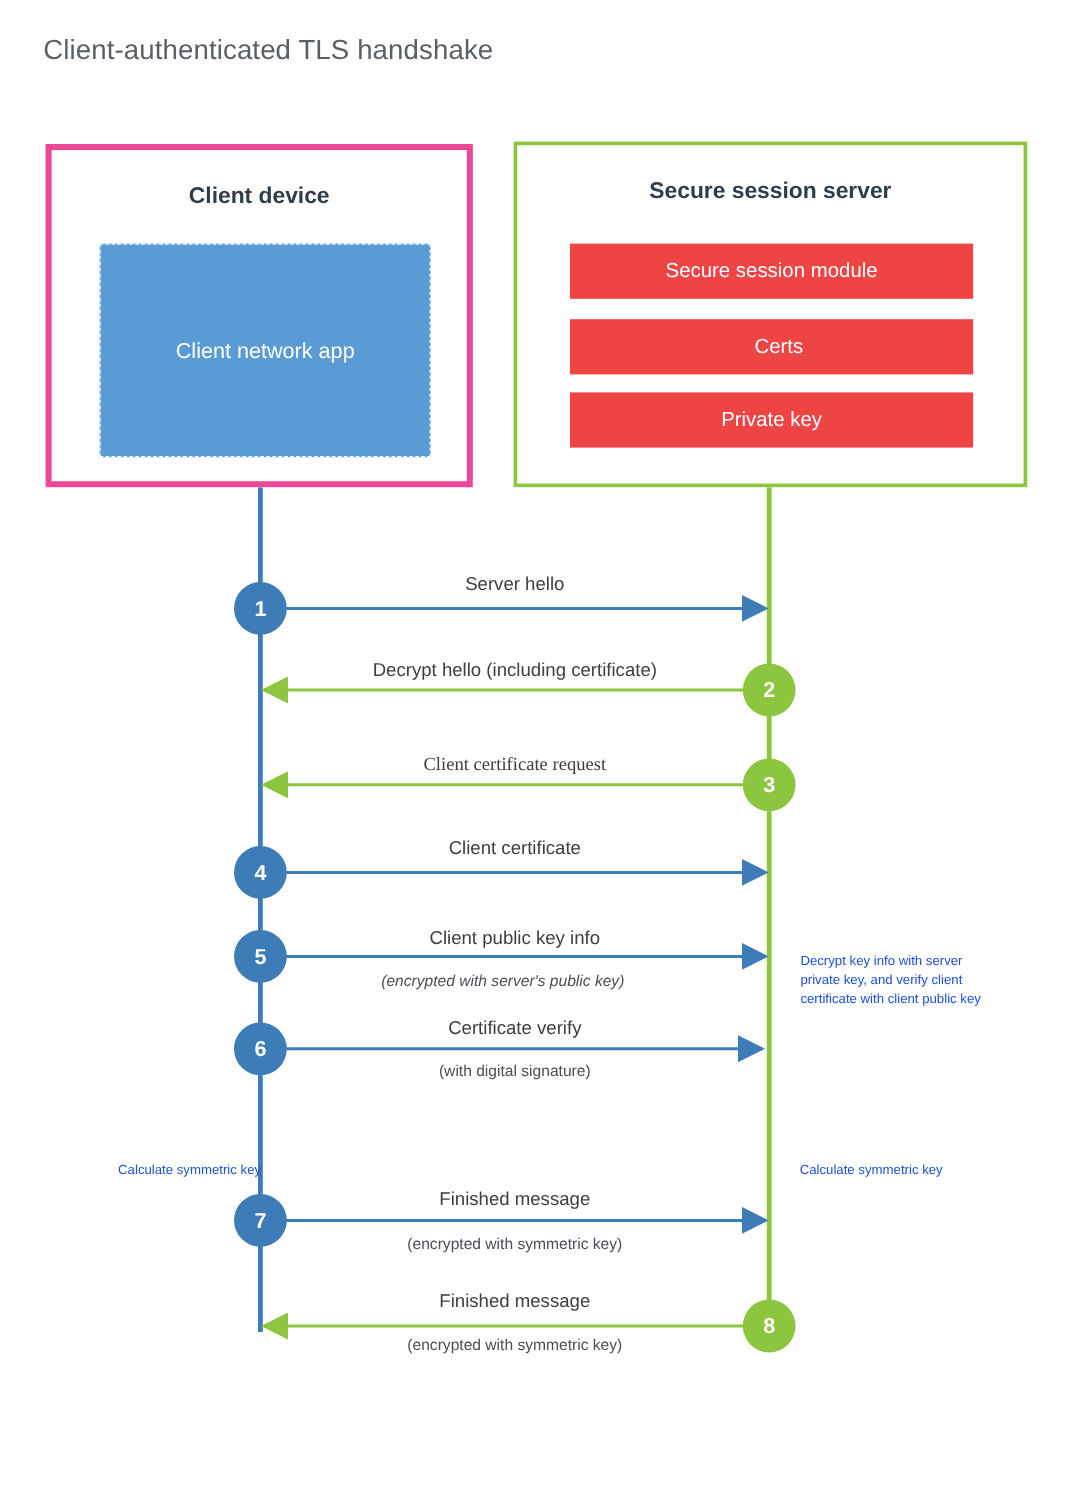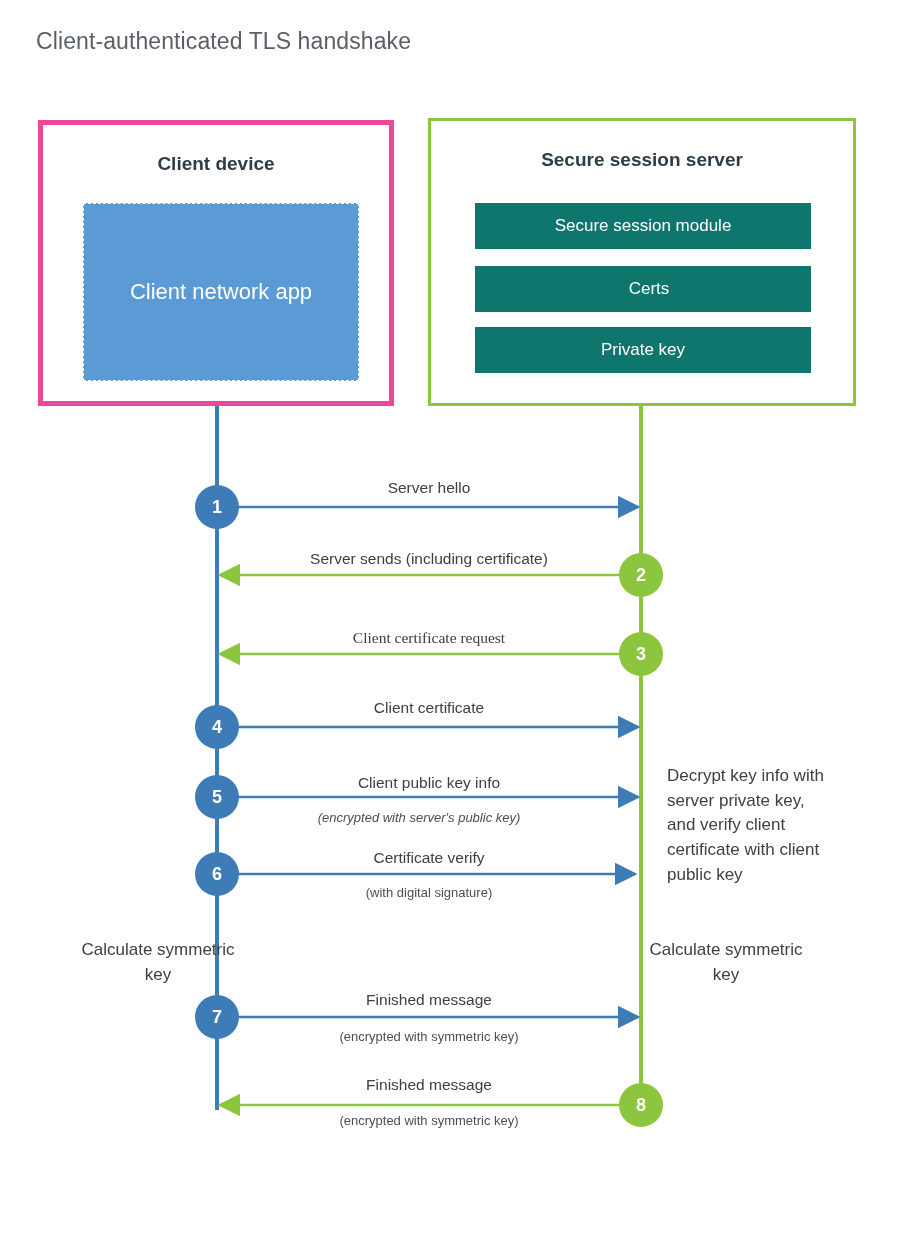--- a/index.html
+++ b/index.html
@@ -68,34 +68,34 @@
   #client-app {
     position: absolute;
     left: 40px;
     top: 78px;
     width: 276px;
     height: 178px;
     background: #5b9bd5;
     border: 1px dashed #ffffff;
     box-sizing: border-box;
     color: #ffffff;
-    font-size: 22px;
+    font-size: 18px;
     display: flex;
     align-items: center;
     justify-content: center;
     text-align: center;
     line-height: 1.35;
   }
 
   .server-bar {
     position: absolute;
     left: 44px;
     width: 336px;
     height: 46px;
-    background: #0f766e;
+    background: #ef4444;
     color: #ffffff;
     font-size: 17px;
     display: flex;
     align-items: center;
     justify-content: center;
     box-sizing: border-box;
   }
   #server-bar-0 { top: 82px; }
   #server-bar-1 { top: 145px; padding-left: 12px; }
   #server-bar-2 { top: 206px; }
@@ -138,23 +138,24 @@
     position: absolute;
     text-align: center;
     font-size: 13px;
     color: #4a4f55;
     white-space: nowrap;
   }
 
   
   .side-note {
     position: absolute;
-    font-size: 17px;
+    font-size: 11px;
     line-height: 1.45;
-    color: #404040;
+    color: #1d4ed8;
+    margin-top: 30px;
   }
   .side-note.right { text-align: left; }
   .side-note.center { text-align: center; }
 </style>
 </head>
 <body>
 
 <div id="diagram">
 
   <div class="page-title">Client-authenticated TLS handshake</div>
@@ -205,21 +206,21 @@
   <div class="step-circle server" style="left:619px; top:553px;">2</div>
   <div class="step-circle server" style="left:619px; top:632px;">3</div>
   <div class="step-circle client" style="left:195px; top:705px;">4</div>
   <div class="step-circle client" style="left:195px; top:775px;">5</div>
   <div class="step-circle client" style="left:195px; top:852px;">6</div>
   <div class="step-circle client" style="left:195px; top:995px;">7</div>
   <div class="step-circle server" style="left:619px; top:1083px;">8</div>
 
   <div class="msg-label" style="left:229px; top:479px; width:400px;">Server hello</div>
 
-  <div class="msg-label" style="left:229px; top:550px; width:400px;">Server sends (including certificate)</div>
+  <div class="msg-label" style="left:229px; top:550px; width:400px;">Decrypt hello (including certificate)</div>
 
   <div class="msg-label" style="left:229px; top:629px; width:400px;font-family:Liberation Serif, serif;">Client certificate request</div>
 
   <div class="msg-label" style="left:229px; top:699px; width:400px;">Client certificate</div>
 
   <div class="msg-label" style="left:229px; top:774px; width:400px;">Client public key info</div>
   <div class="msg-sub" style="left:219px; top:810px; width:400px;font-style:italic;">(encrypted with server's public key)</div>
 
   <div class="msg-label" style="left:229px; top:849px; width:400px;">Certificate verify</div>
   <div class="msg-sub" style="left:229px; top:885px; width:400px;">(with digital signature)</div>

